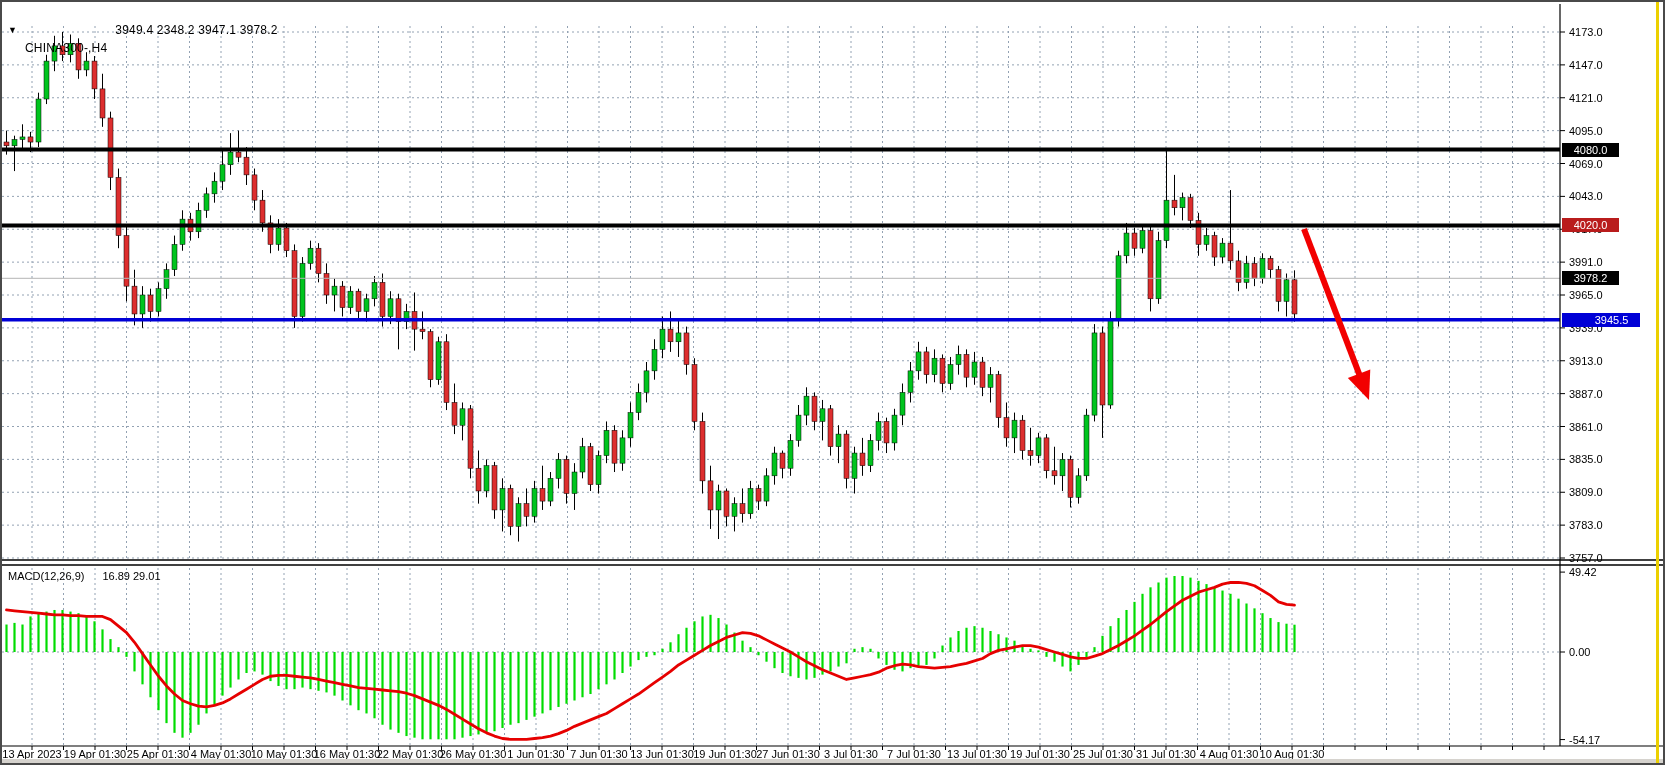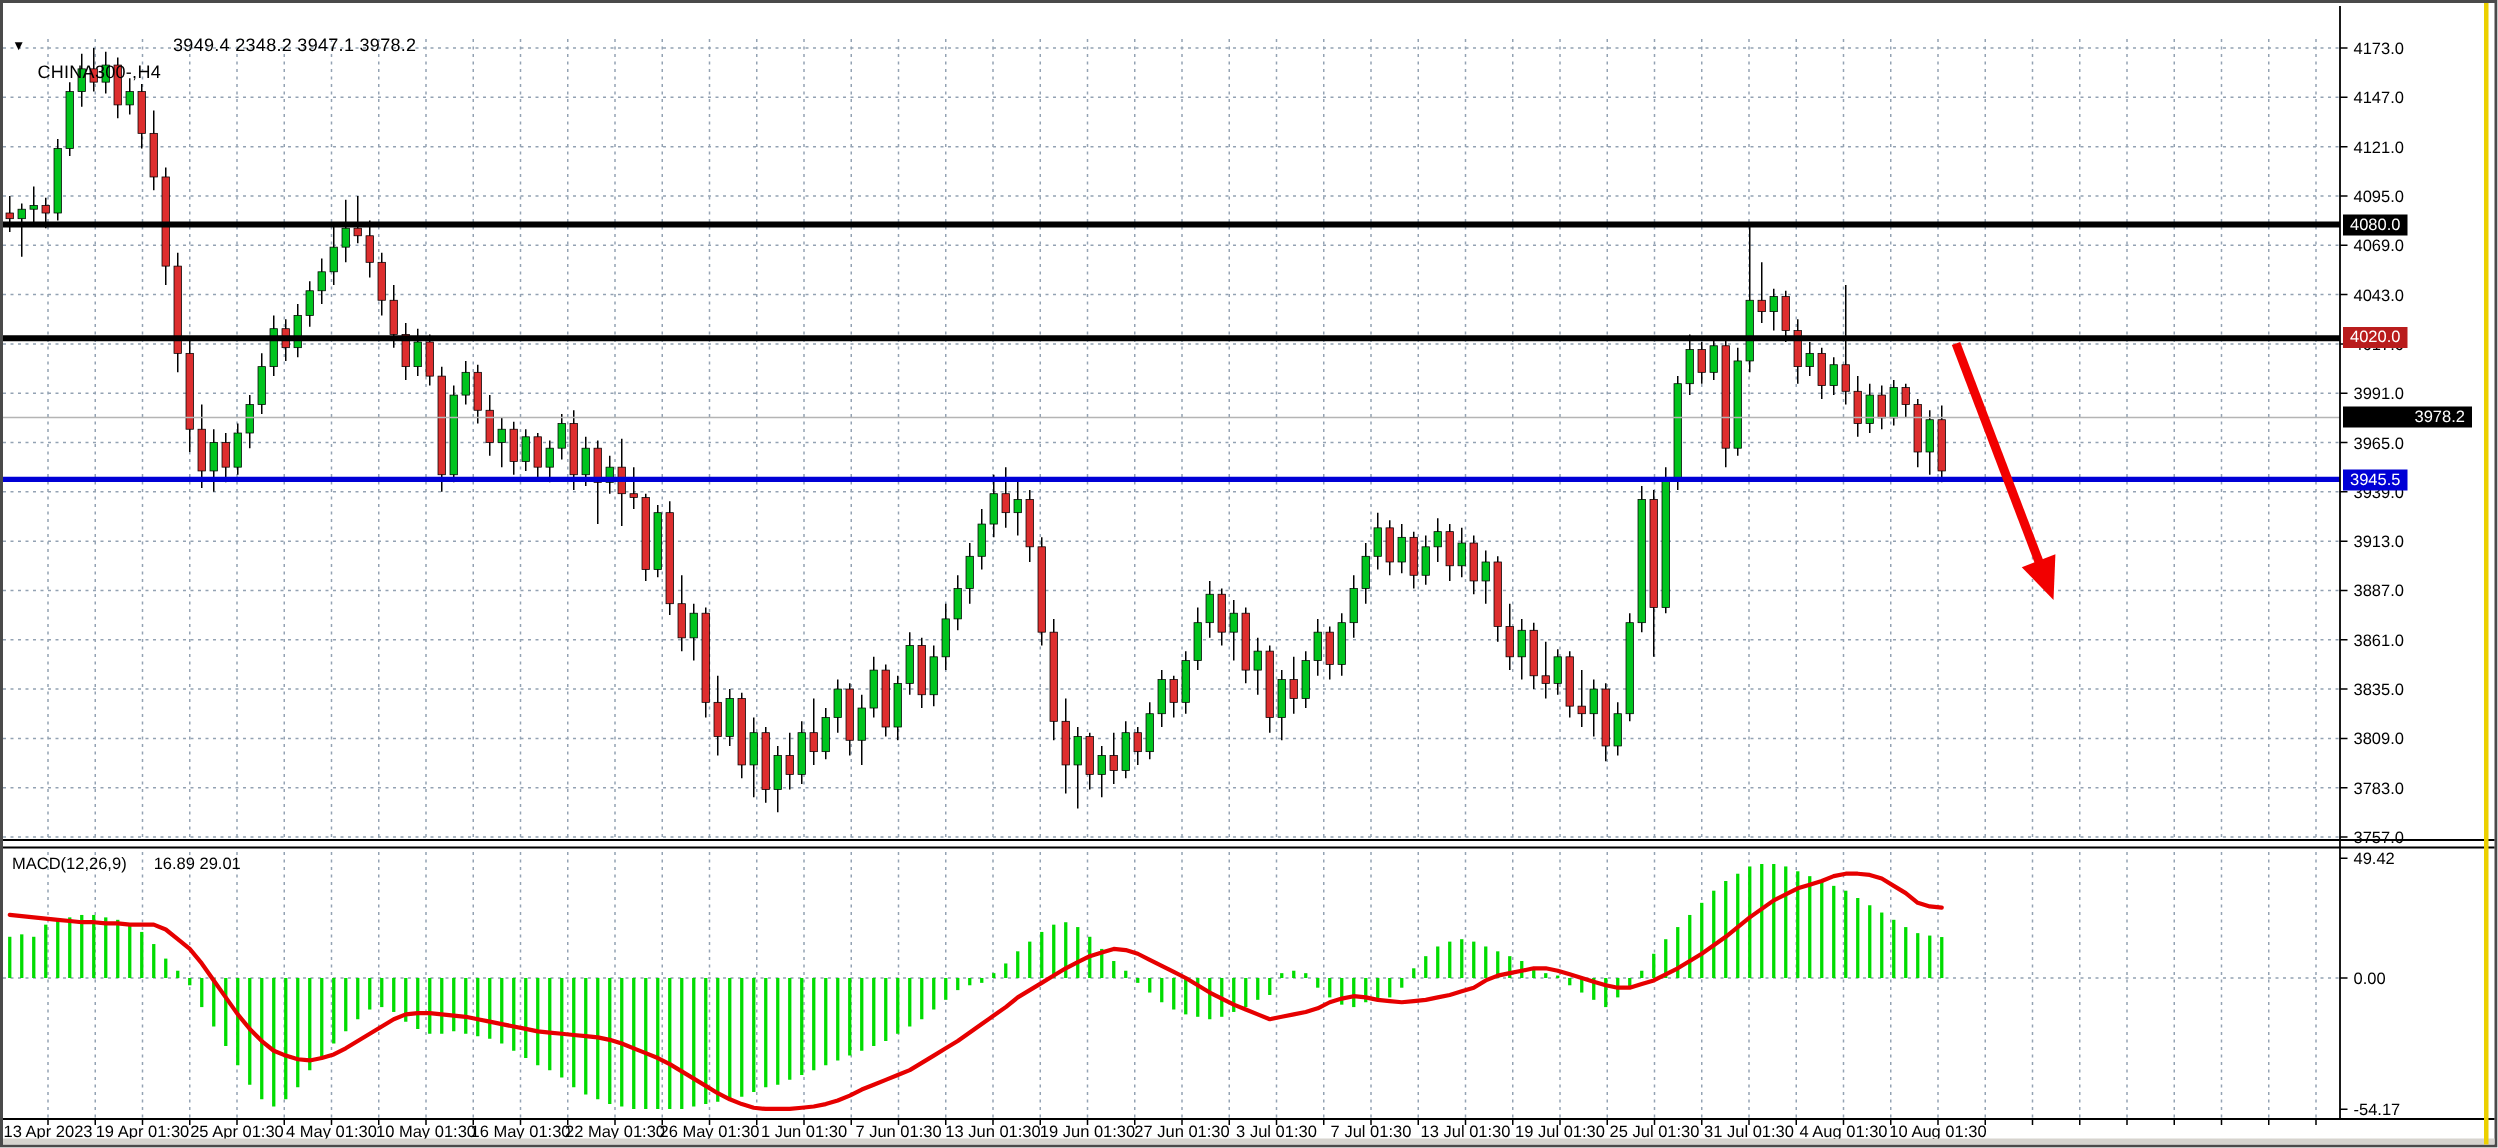--- a/index.html
+++ b/index.html
@@ -7,21 +7,21 @@
           border:2px solid #4a4a4a;box-sizing:border-box;overflow:hidden;
           font-family:"Liberation Sans",sans-serif;}
   #chart-svg{position:absolute;left:0;top:0;}
   .title-bar{position:absolute;left:6px;top:3px;display:flex;align-items:center;
              gap:8px;font-size:12px;color:#000;z-index:30;}
   .dd-icon{font-size:9px;line-height:1;cursor:pointer;}
   .sym{letter-spacing:0.2px;margin-top:36px;}
   .ohlc{letter-spacing:0.2px;}
   .macd-label{position:absolute;left:6px;top:568px;font-size:11px;color:#000;z-index:30;
               display:flex;gap:18px;}
-  .price-badge{position:absolute;left:1560px;width:43px;height:14px;z-index:40;
+  .price-badge{position:absolute;left:1560px;width:57px;height:14px;z-index:40;
                color:#fff;font-size:11px;text-align:center;line-height:14px;}
   .yellow-stripe{position:absolute;left:1654px;top:0;width:3px;height:765px;
                  background:#ecd000;z-index:50;}
   .bottom-chrome{position:absolute;left:0;top:757px;width:1665px;height:8px;
                  background:#d6d3ce;z-index:5;}
 </style>
 </head>
 <body>
 
 <div id="screen">
@@ -757,18 +757,18 @@
       <polygon points="1367,398 1345.834260568838,376.09083583675186 1368.268195131206,367.5633168510564" fill="#f20000"></polygon>
     </svg>
 
   <div class="macd-label">
     <span>MACD(12,26,9)</span>
     <span>16.89 29.01</span>
   </div>
 
   <div class="price-badge" id="badge-r1" style="background: rgb(0, 0, 0); top: 140.591px;">4080.0</div>
   <div class="price-badge" id="badge-r2" style="background: #b91c1c; top: 216.457px;">4020.0</div>
-  <div class="price-badge" id="badge-sup" style="background: rgb(0, 0, 214); top: 310.656px;">3945.5</div>
-  <div class="price-badge" id="badge-cur" style="background: rgb(0, 0, 0); top: 269.31px; padding-left: 43px;">3978.2</div>
+  <div class="price-badge" id="badge-sup" style="background: rgb(0, 0, 214); top: 310.656px; padding-left: 21px;">3945.5</div>
+  <div class="price-badge" id="badge-cur" style="background: rgb(0, 0, 0); top: 269.31px;">3978.2</div>
 
   <div class="yellow-stripe"></div>
   <div class="bottom-chrome"></div>
 </div>
 
 </body></html>

